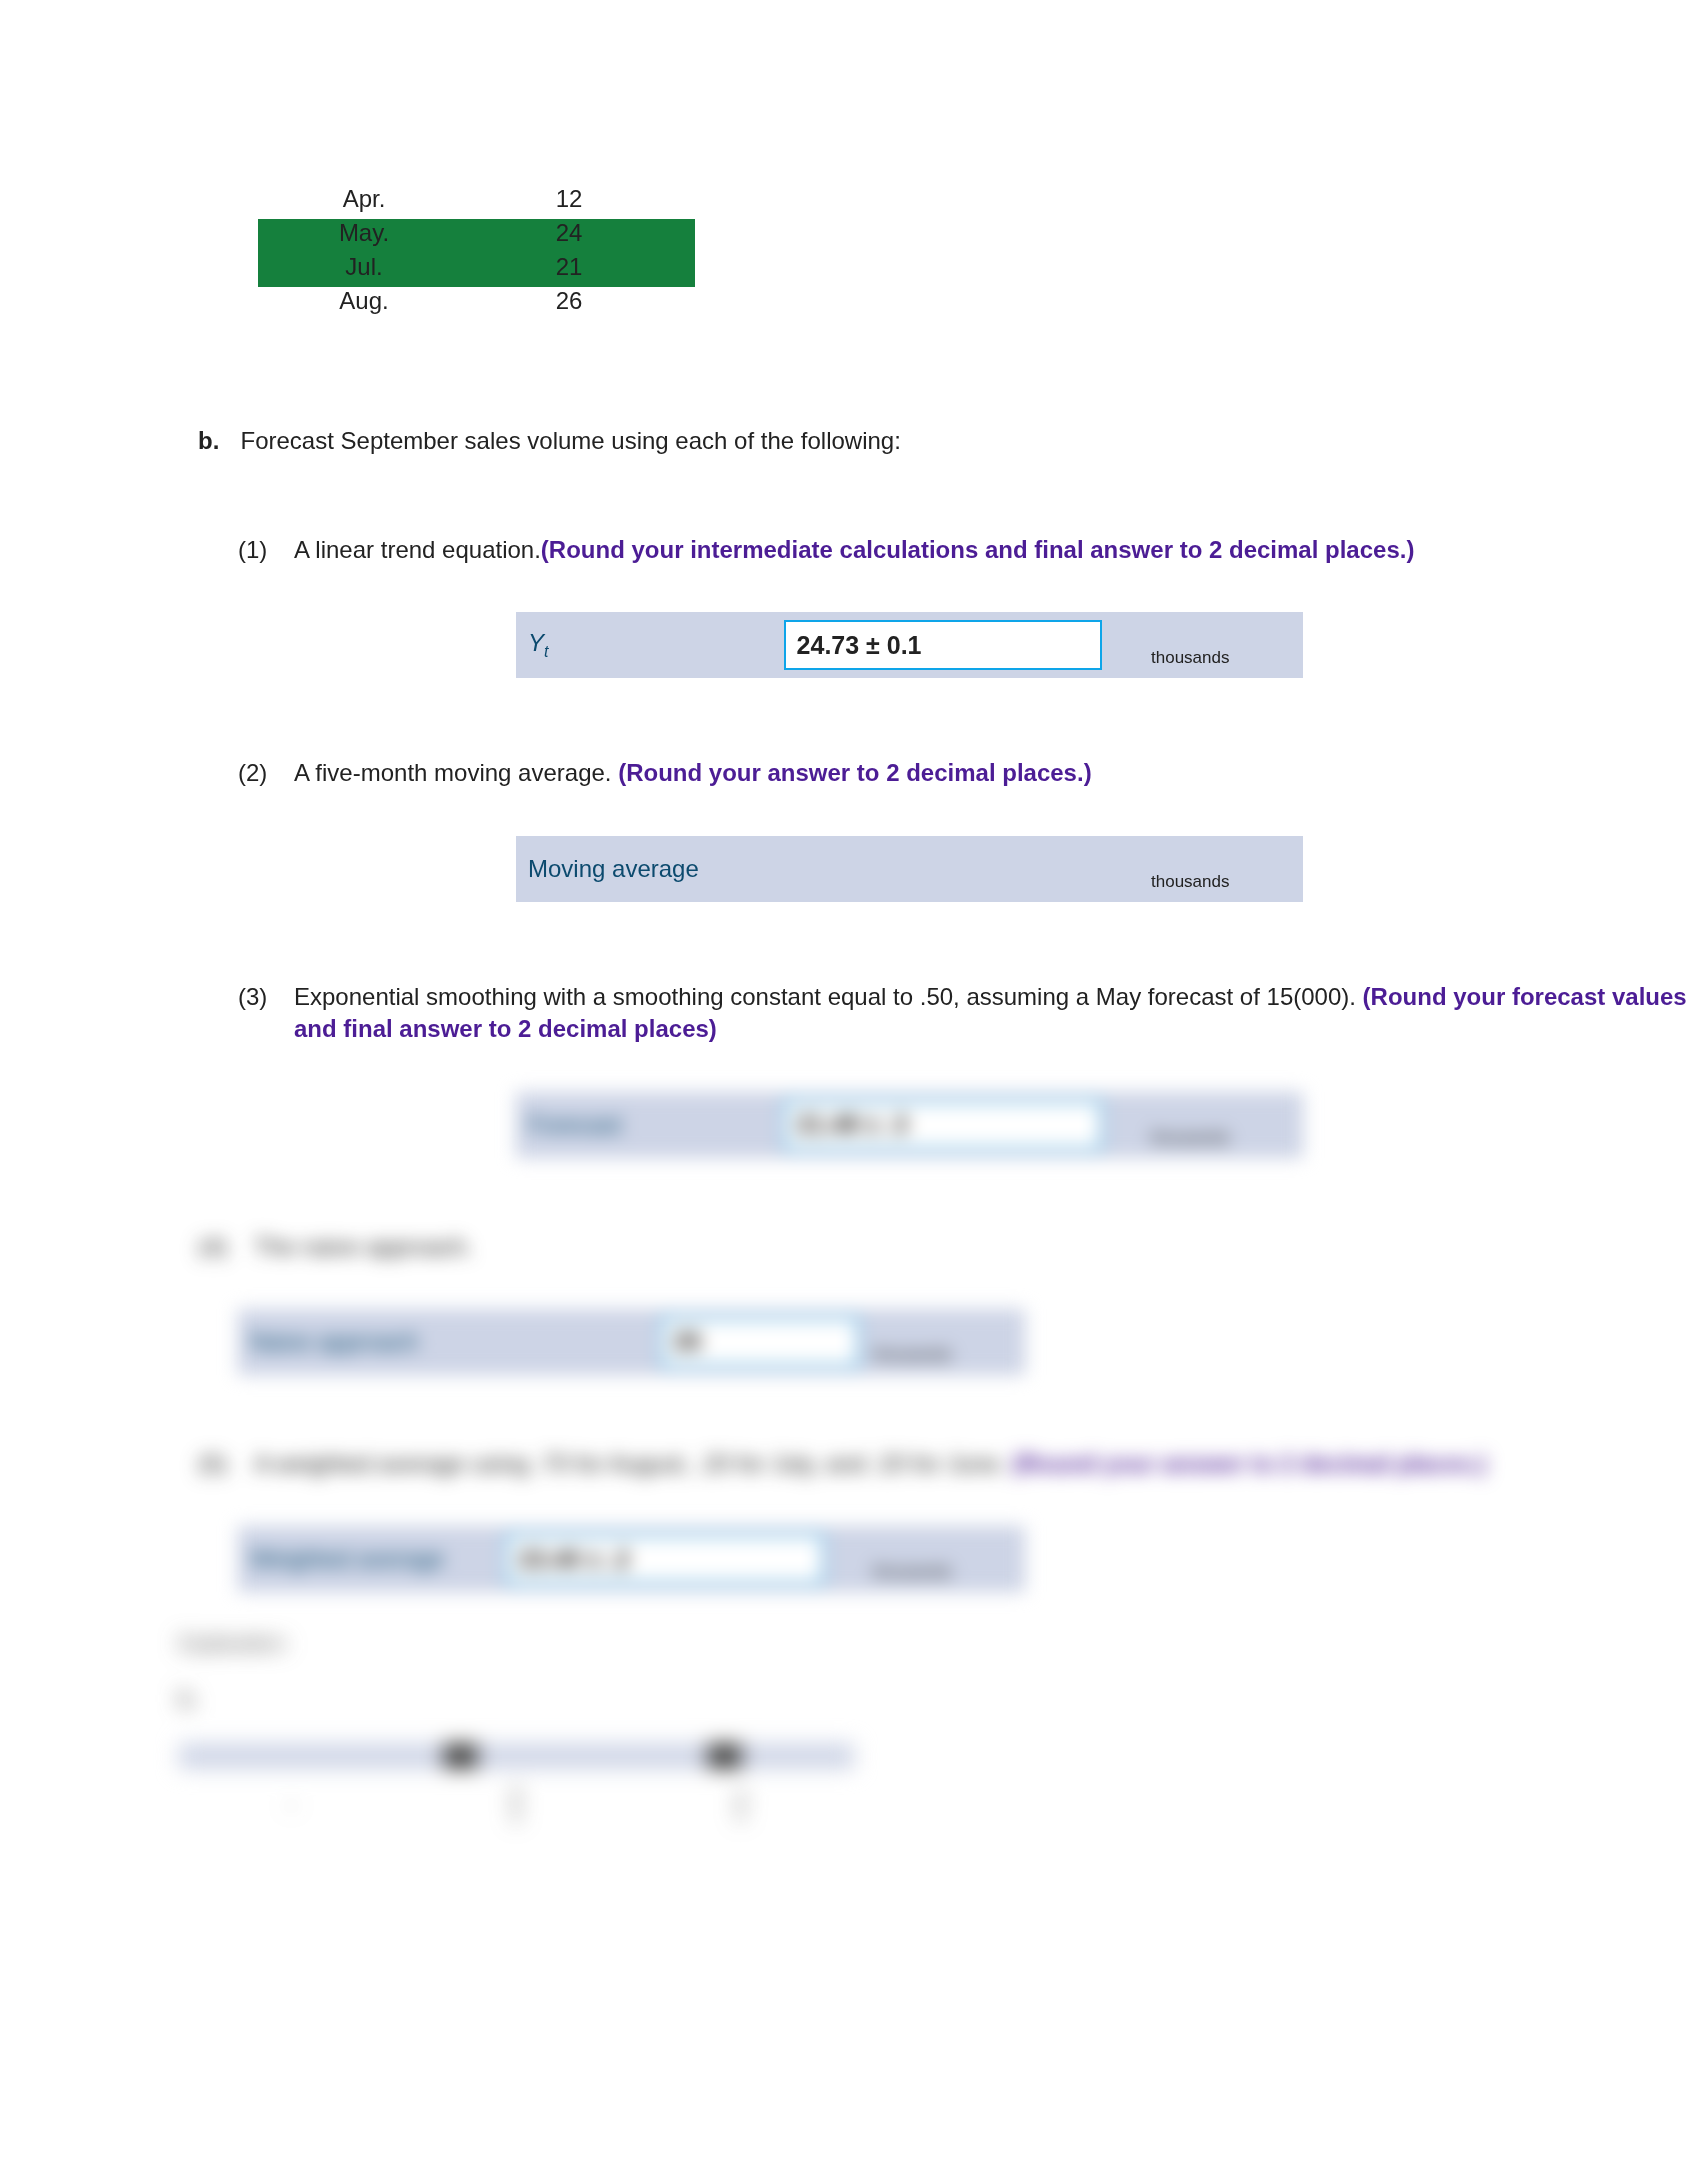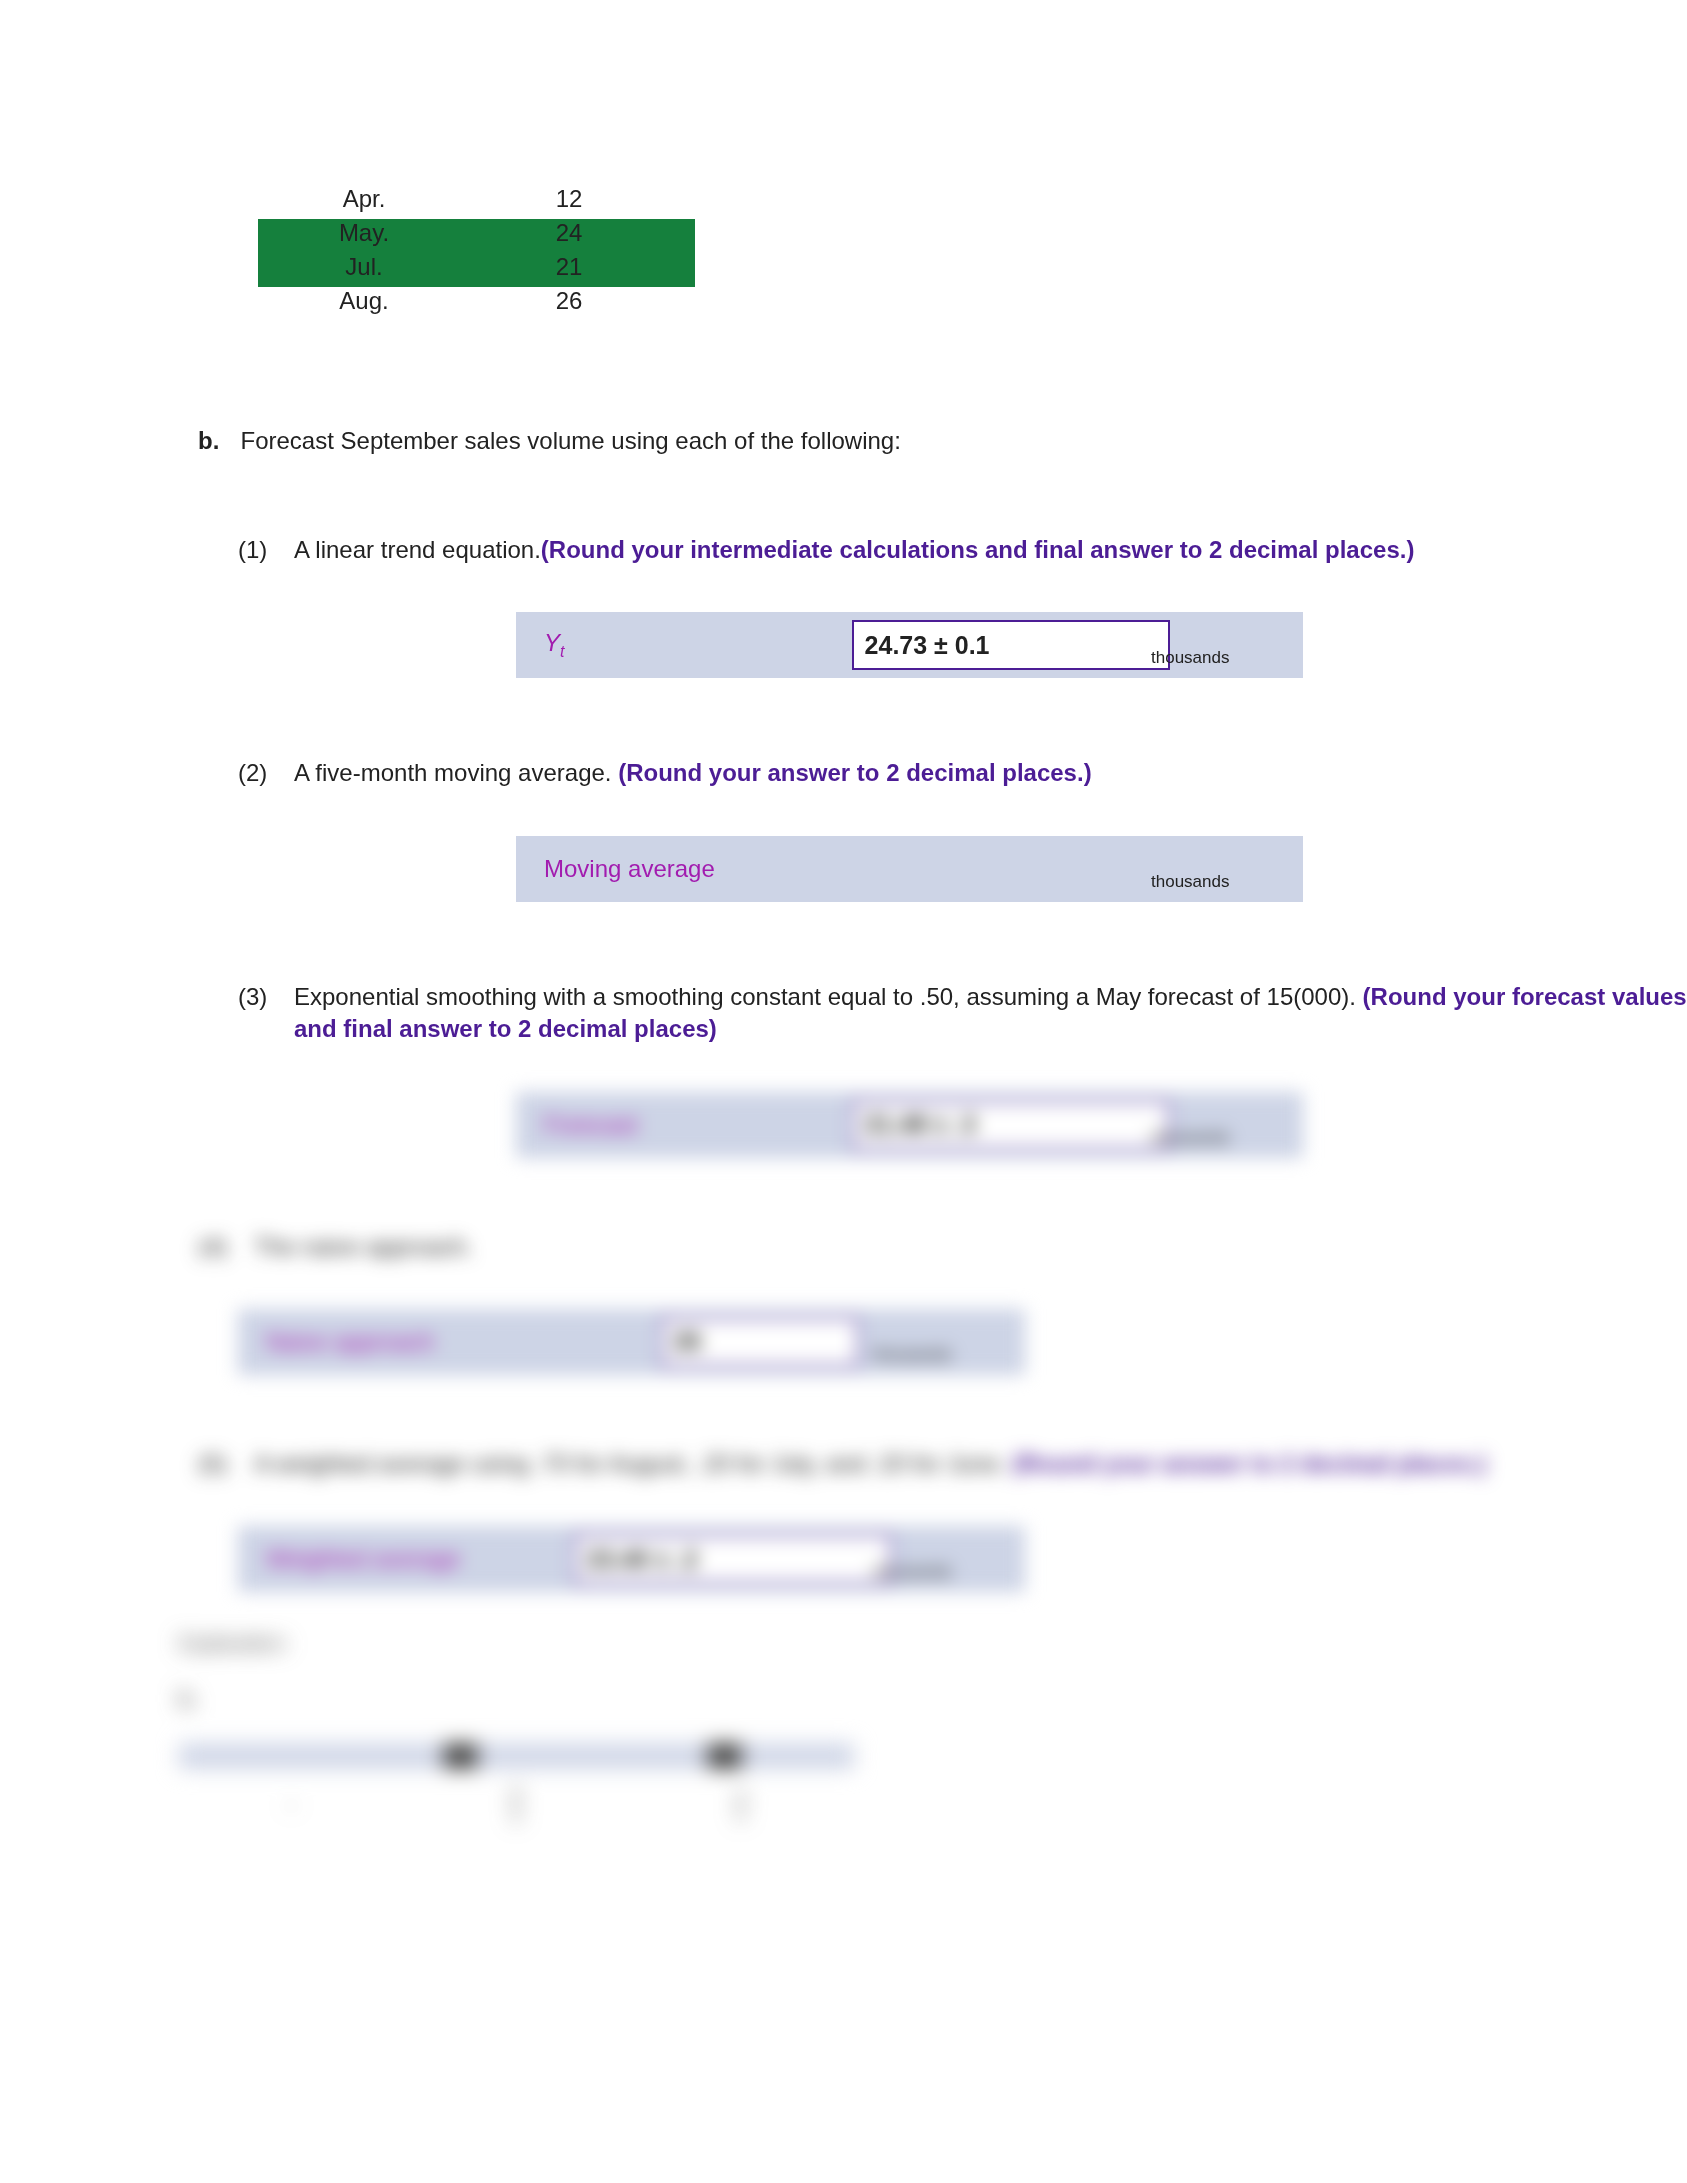--- a/index.html
+++ b/index.html
@@ -59,31 +59,31 @@
       margin-top: 46px;
       margin-left: 278px;
       width: 787px;
       height: 66px;
       background: #cdd4e6;
       display: flex;
       align-items: center;
       position: relative;
     }
     .answer-label {
-      padding-left: 28px;
-      width: 336px;
-      color: #a21caf;
+      padding-left: 12px;
+      width: 268px;
+      color: #0c4a6e;
     }
     .answer-label .yt-sub { font-style: italic; }
     .answer-label .yt-sub .t { font-size: 16px; font-style: italic; vertical-align: sub; }
     .answer-box {
       width: 318px;
       height: 50px;
       background: #fff;
-      border: 2px solid #4c1d95;
+      border: 2px solid #0ea5e9;
       display: flex;
       align-items: center;
       padding-left: 10.6px;
       font-weight: bold;
       font-family: Arial, sans-serif;
       font-size: 25px;
     }
     .answer-unit {
       position: absolute;
       left: 635px;

